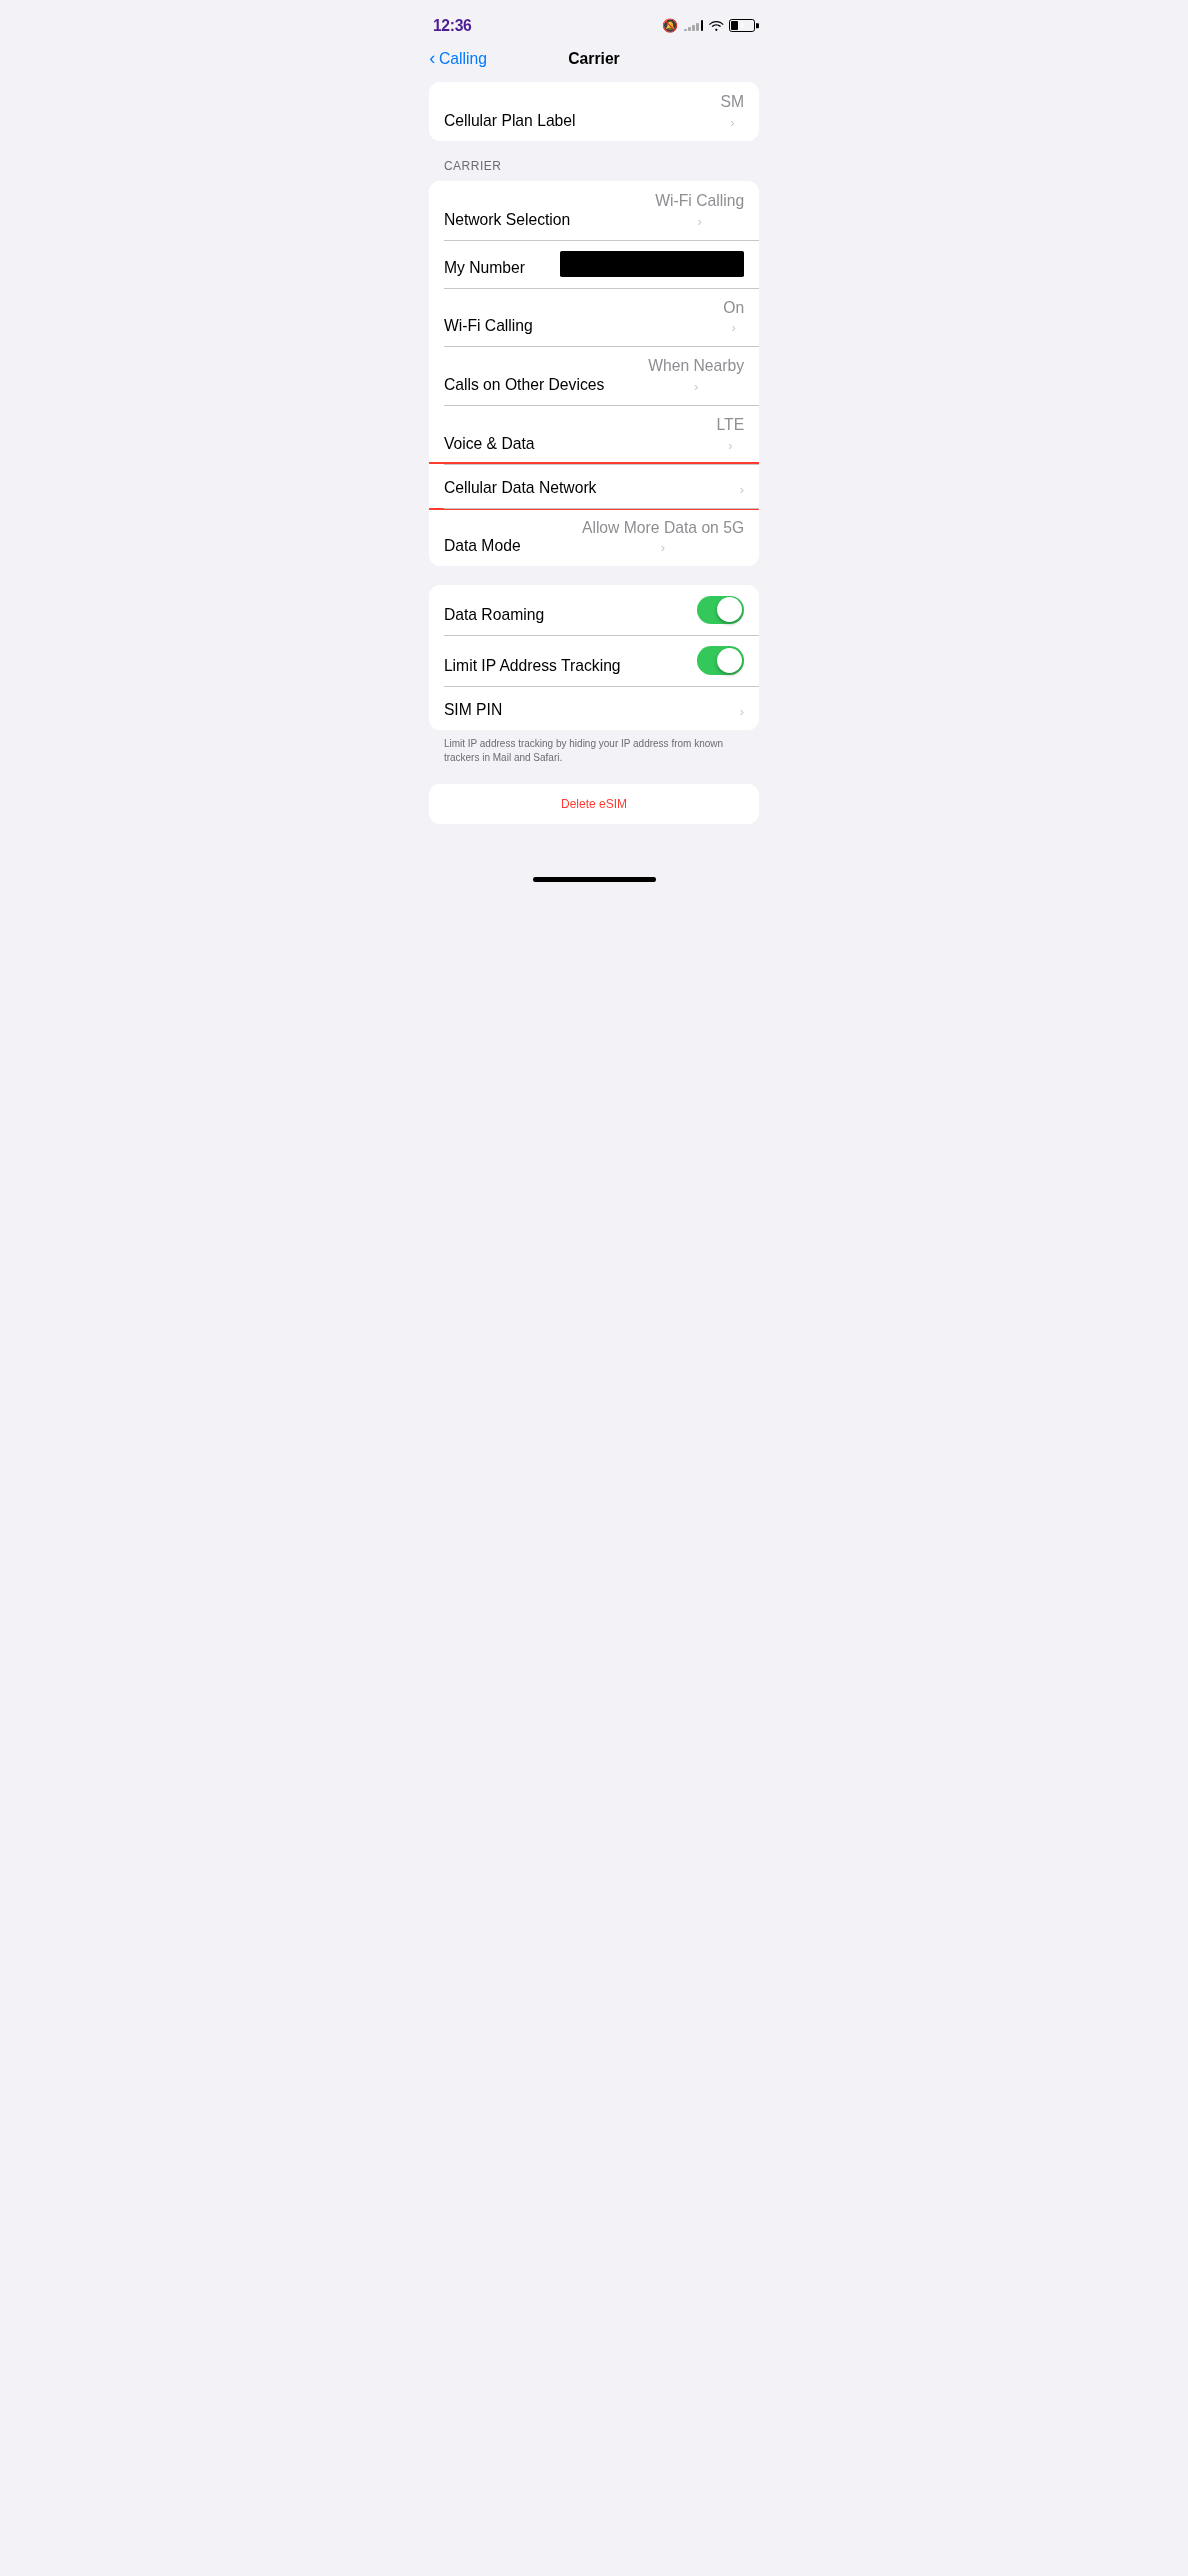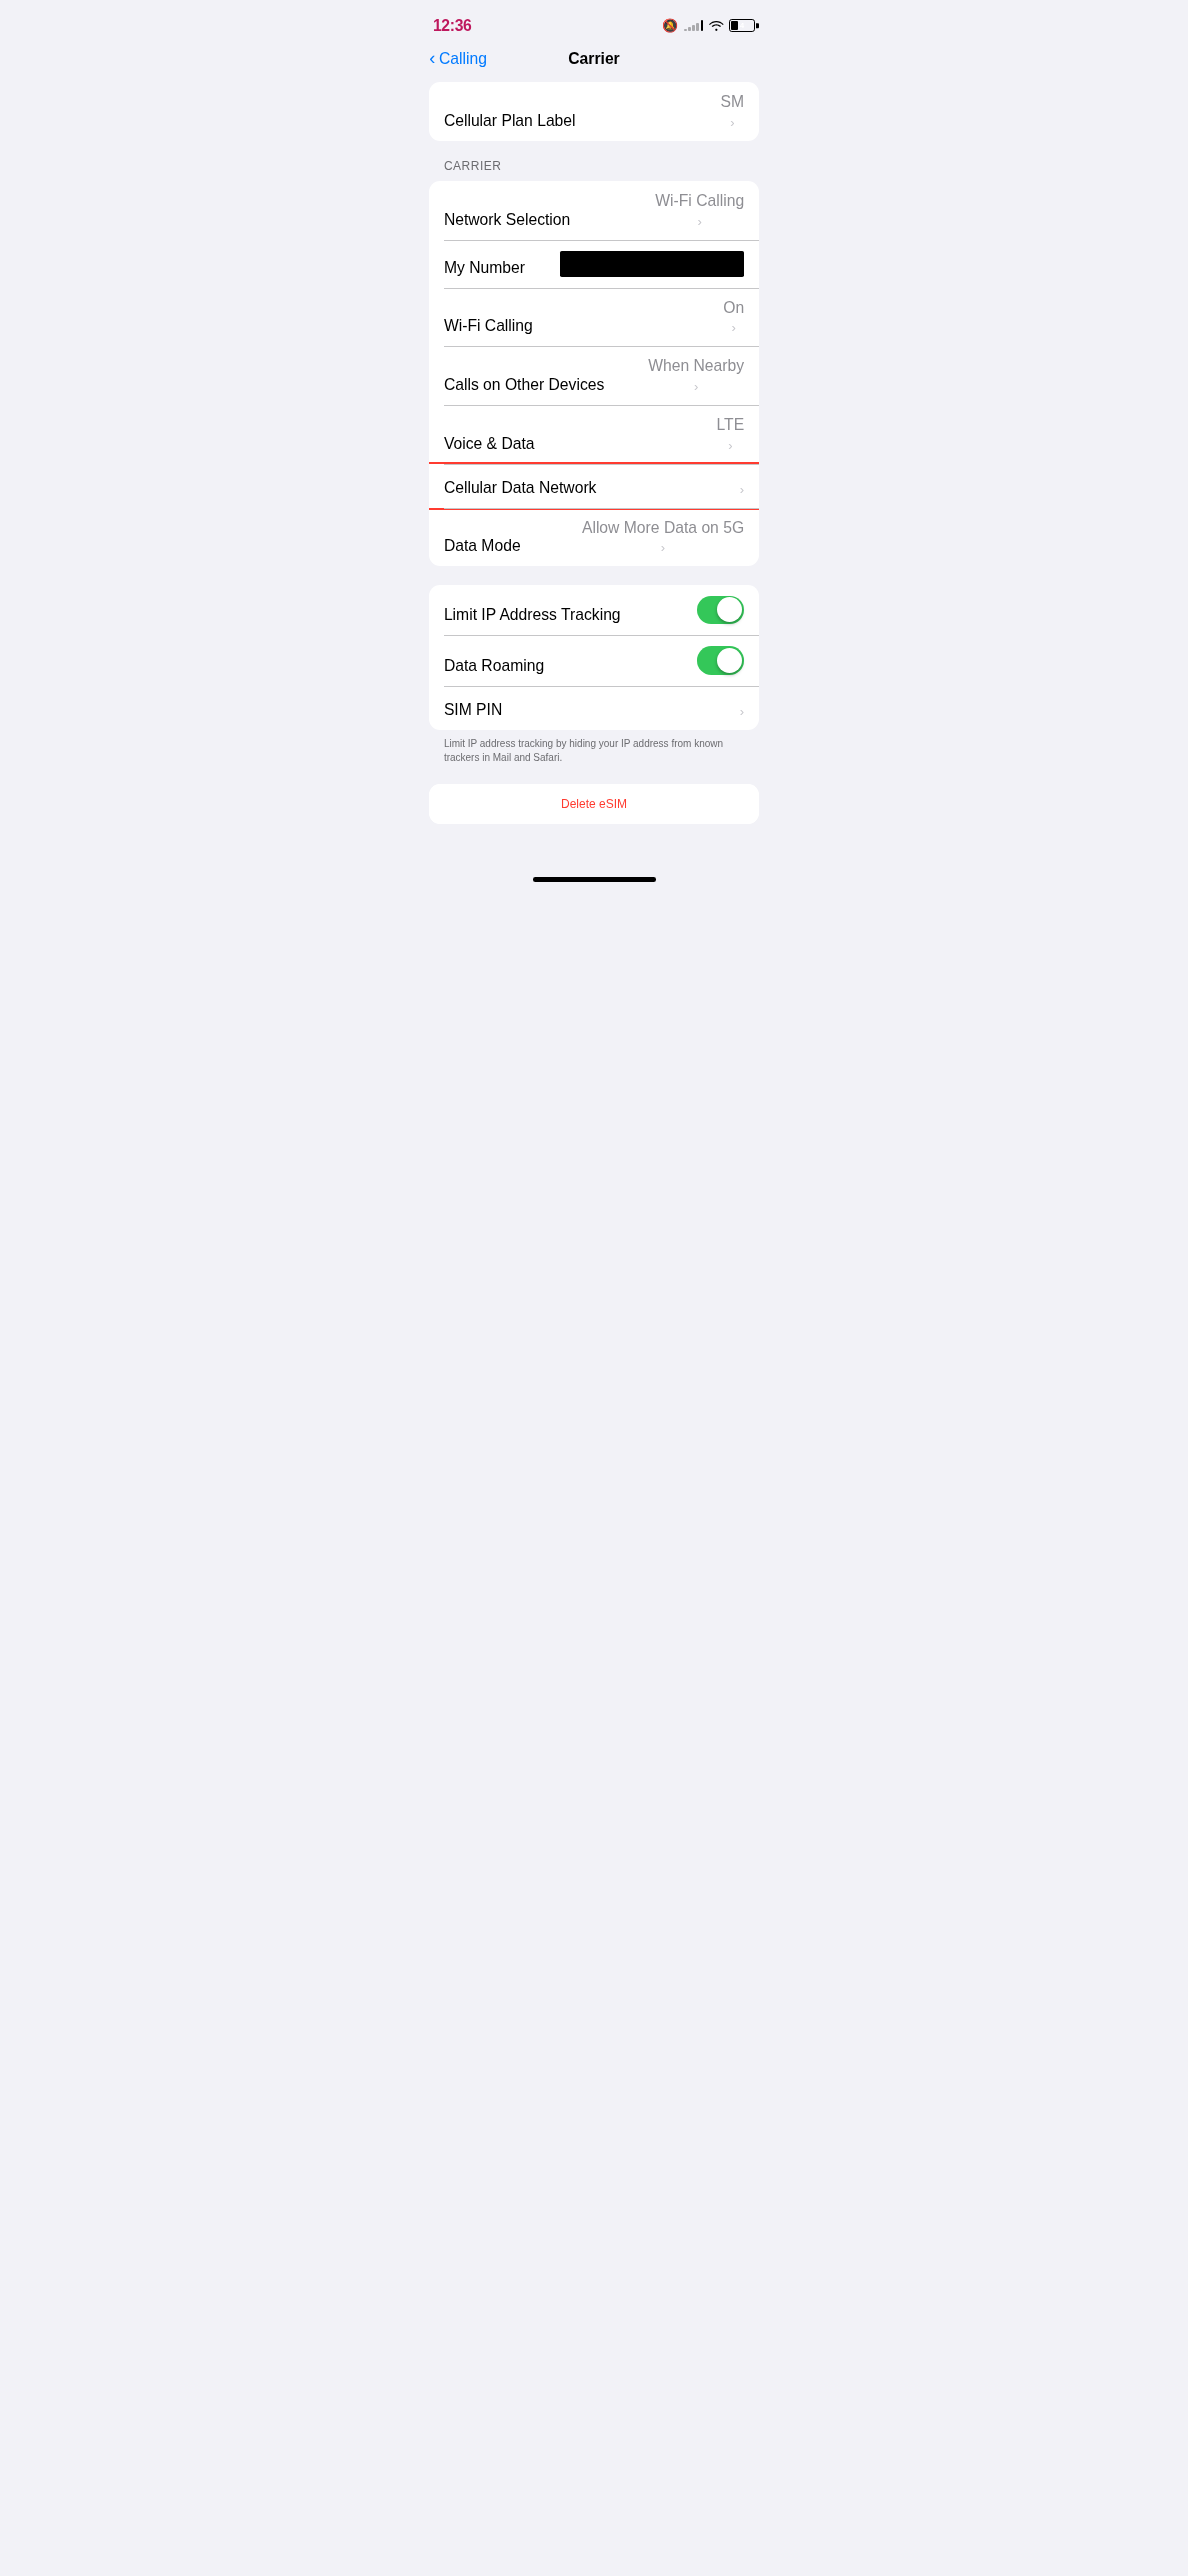--- a/index.html
+++ b/index.html
@@ -20,21 +20,21 @@
       display: flex;
       align-items: center;
       justify-content: space-between;
       padding: 13px 18.4px 7.4px 18.4px;
       height: 46px;
     }
 
     .status-time {
       font-size: 15.7px;
       font-weight: 600;
-      color: #be185d;
+      color: #4c1d95;
       letter-spacing: -0.3px;
     }
 
     .status-icons {
       display: flex;
       align-items: center;
       gap: 5.5px;
     }
 
     .signal-icon {
@@ -368,34 +368,34 @@
       </div>
     </div>
 
   </div>
 </div>
 
 <div class="section">
   <div class="settings-group">
 
     <div class="settings-row">
+      <span class="row-label">Data Roaming</span>
+      <div class="toggle on">
+        <div class="toggle-knob"></div>
+      </div>
+    </div>
+
+    <div class="settings-row">
       <span class="row-label">Limit IP Address Tracking</span>
       <div class="toggle on">
         <div class="toggle-knob"></div>
       </div>
     </div>
 
     <div class="settings-row">
-      <span class="row-label">Data Roaming</span>
-      <div class="toggle on">
-        <div class="toggle-knob"></div>
-      </div>
-    </div>
-
-    <div class="settings-row">
       <span class="row-label">SIM PIN</span>
       <div class="row-right">
         <span class="chevron">›</span>
       </div>
     </div>
 
   </div>
   <div class="section-footer">Limit IP address tracking by hiding your IP address from known trackers in Mail and Safari.</div>
 </div>
 

